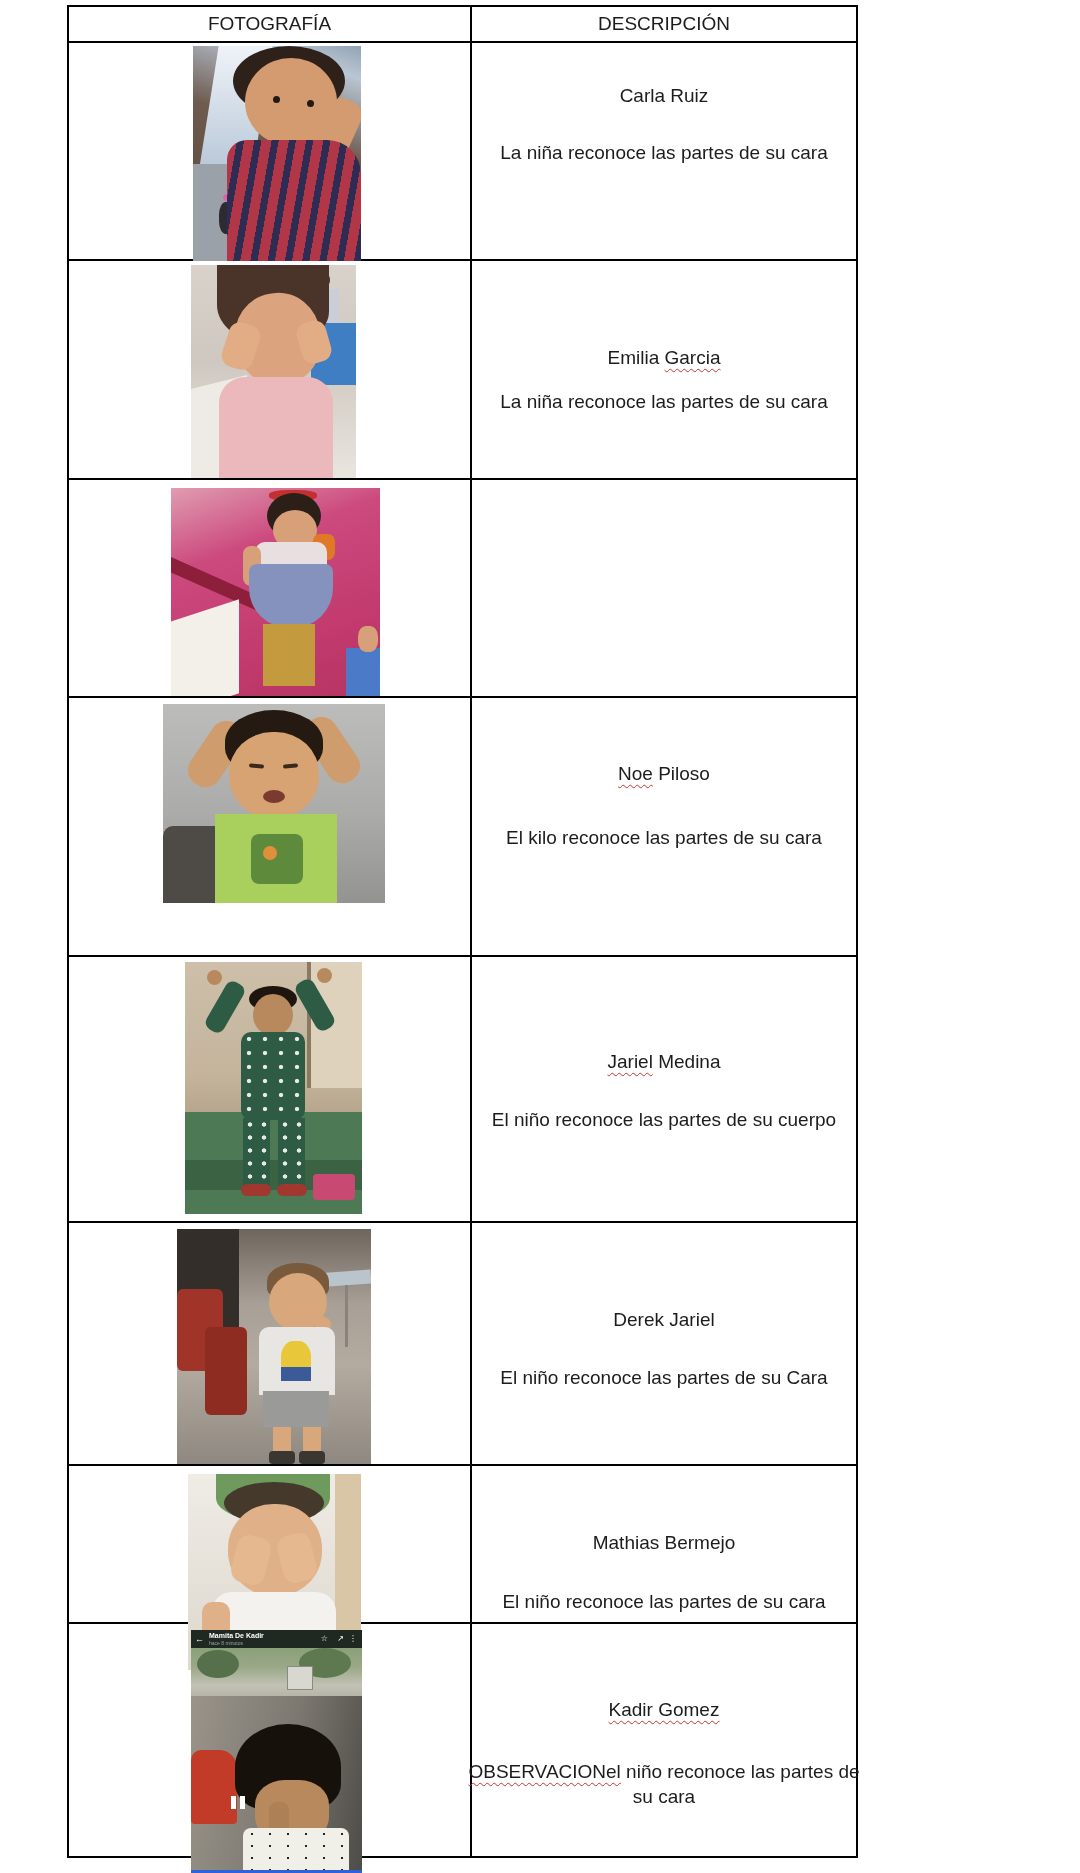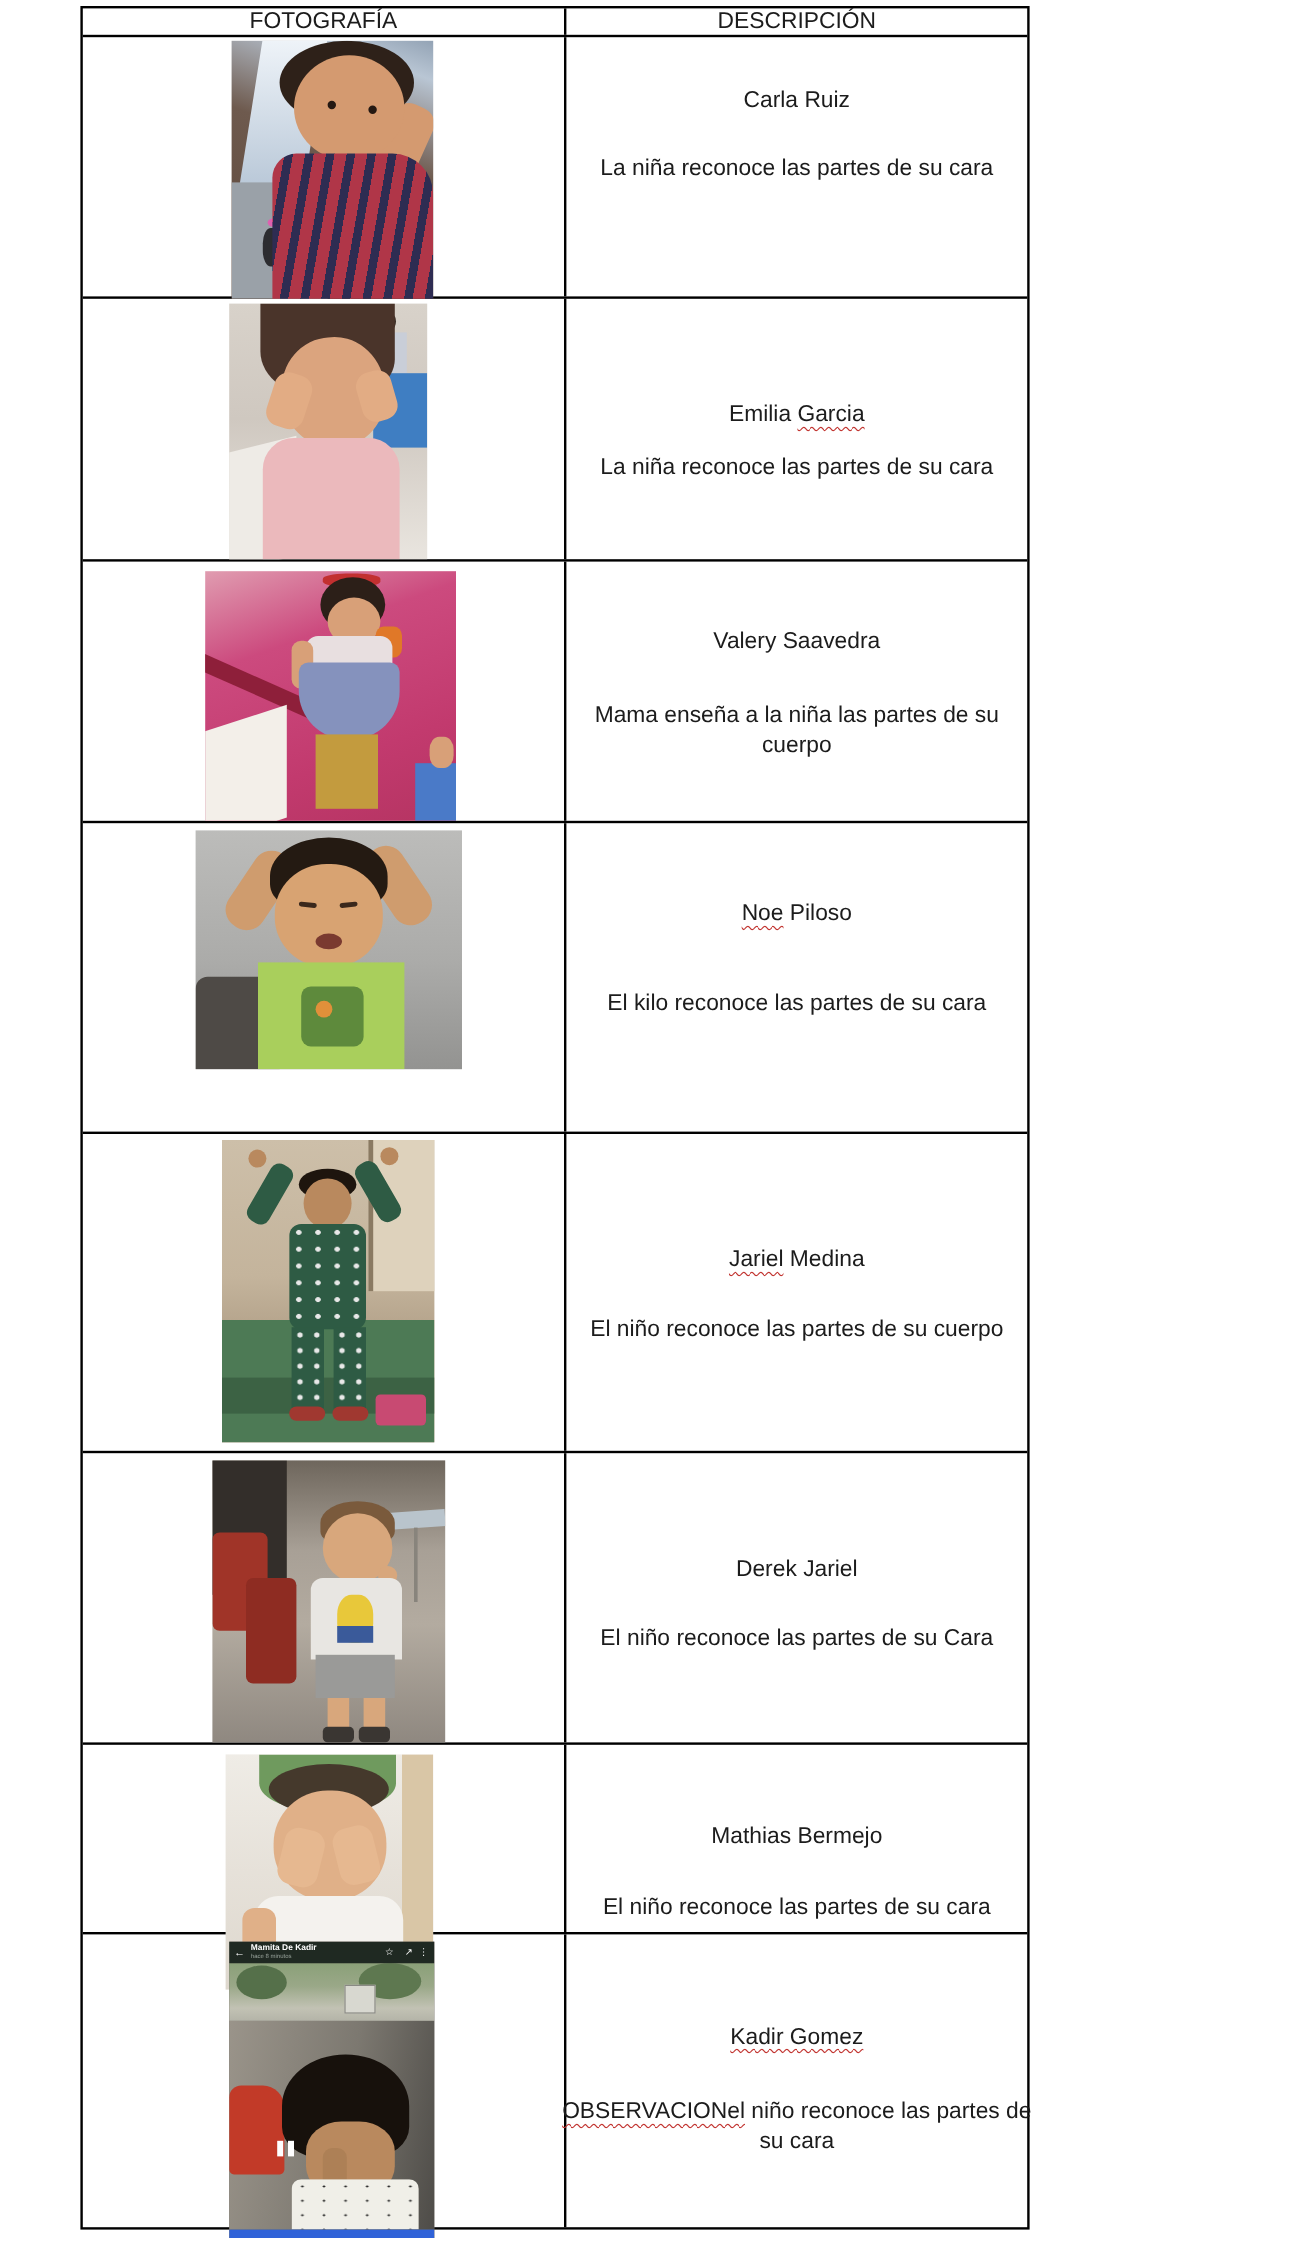--- a/index.html
+++ b/index.html
@@ -3,30 +3,30 @@
 <meta charset="utf-8">
 <style>
   html,body{margin:0;padding:0;background:#ffffff;}
   body{width:1080px;height:1873px;position:relative;font-family:"Liberation Sans",sans-serif;color:#1c1c1c;}
   .doc-table{position:absolute;left:67px;top:5px;width:791px;height:1853px;border:2px solid #000;box-sizing:border-box;display:flex;flex-direction:column;background:#fff;}
   .trow{display:flex;border-bottom:2px solid #000;box-sizing:border-box;position:relative;flex:0 0 auto;}
   .trow.last{border-bottom:none;flex:1 1 auto;}
   .cell{box-sizing:border-box;position:relative;}
   .cell-photo{width:403px;border-right:2px solid #000;}
   .cell-desc{flex:1;}
-  .hrow{height:24px;text-align:right;}
+  .hrow{height:36px;text-align:right;}
   .hcell{display:flex;align-items:center;justify-content:center;font-size:19px;}
   .h1{height:218px}.h2{height:219px}.h3{height:218px}.h4{height:259px}
   .h5{height:266px}.h6{height:243px}.h7{height:158px}
   .name-line,.desc-line{position:absolute;left:-10px;right:-10px;text-align:center;font-size:19px;line-height:25px;white-space:pre-line;}
   .squiggle{text-decoration:underline;text-decoration-style:wavy;text-decoration-color:#c23632;text-decoration-thickness:1px;text-underline-offset:4px;}
   .r1 .name-line{top:40px}  .r1 .desc-line{top:97px}
   .r2 .name-line{top:84px}  .r2 .desc-line{top:128px}
   .r3 .name-line{top:54px}  .r3 .desc-line{top:116px}
-  .r4 .name-line{top:63px}  .r4 .desc-line{top:138px}
+  .r4 .name-line{top:63px}  .r4 .desc-line{top:127px}
   .r5 .name-line{top:92px}  .r5 .desc-line{top:150px}
   .r6 .name-line{top:84px}  .r6 .desc-line{top:142px}
   .r7 .name-line{top:64px}  .r7 .desc-line{top:123px}
   .r8 .name-line{top:73px}  .r8 .desc-line{top:135px}
   .photo{position:absolute;overflow:hidden;}
   .p{position:absolute;}
   
   .ph1{left:124px;top:3px;width:168px;height:215px;background:linear-gradient(200deg,#93a3b5 0%,#b9c6d4 12%,#6e5a4e 42%,#5c4538 100%);}
   .c-light{left:16px;top:0;width:54px;height:122px;background:linear-gradient(180deg,#eef3f8,#b9c8d8);transform:skewX(-9deg);}
   .c-floor{left:0;top:118px;width:80px;height:97px;background:#9aa1a8;}
@@ -209,25 +209,20 @@
         <div class="p v-band"></div>
         <div class="p v-hair"></div>
         <div class="p v-face"></div>
         <div class="p v-toy"></div>
         <div class="p v-topw"></div>
         <div class="p v-arm"></div>
         <div class="p v-dress"></div>
         <div class="p v-pants"></div>
       </div>
     </div>
-    <div class="cell cell-desc">
-      <div class="name-line"><span>Valery Saavedra</span><span class="squiggle"></span><span></span></div>
-      <div class="desc-line"><span>Mama enseña a la niña las partes de su
-cuerpo</span><span class="squiggle"></span><span></span></div>
-    </div>
   </div>
 
   <div class="trow h4 r4">
     <div class="cell cell-photo">
       <div class="photo ph4" title="boy in lime green shirt with both hands on his head">
         <div class="p n-dark"></div>
         <div class="p n-armL"></div>
         <div class="p n-armR"></div>
         <div class="p n-hair"></div>
         <div class="p n-face"></div>

